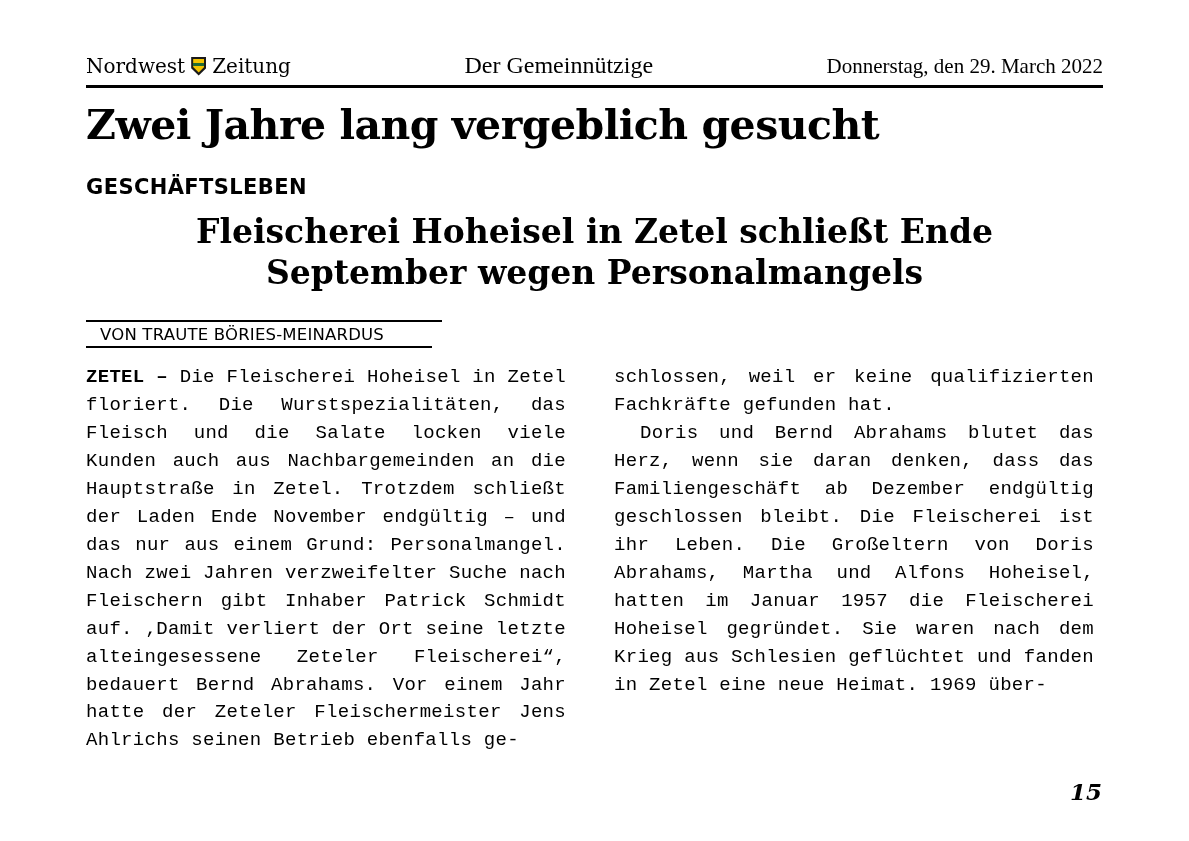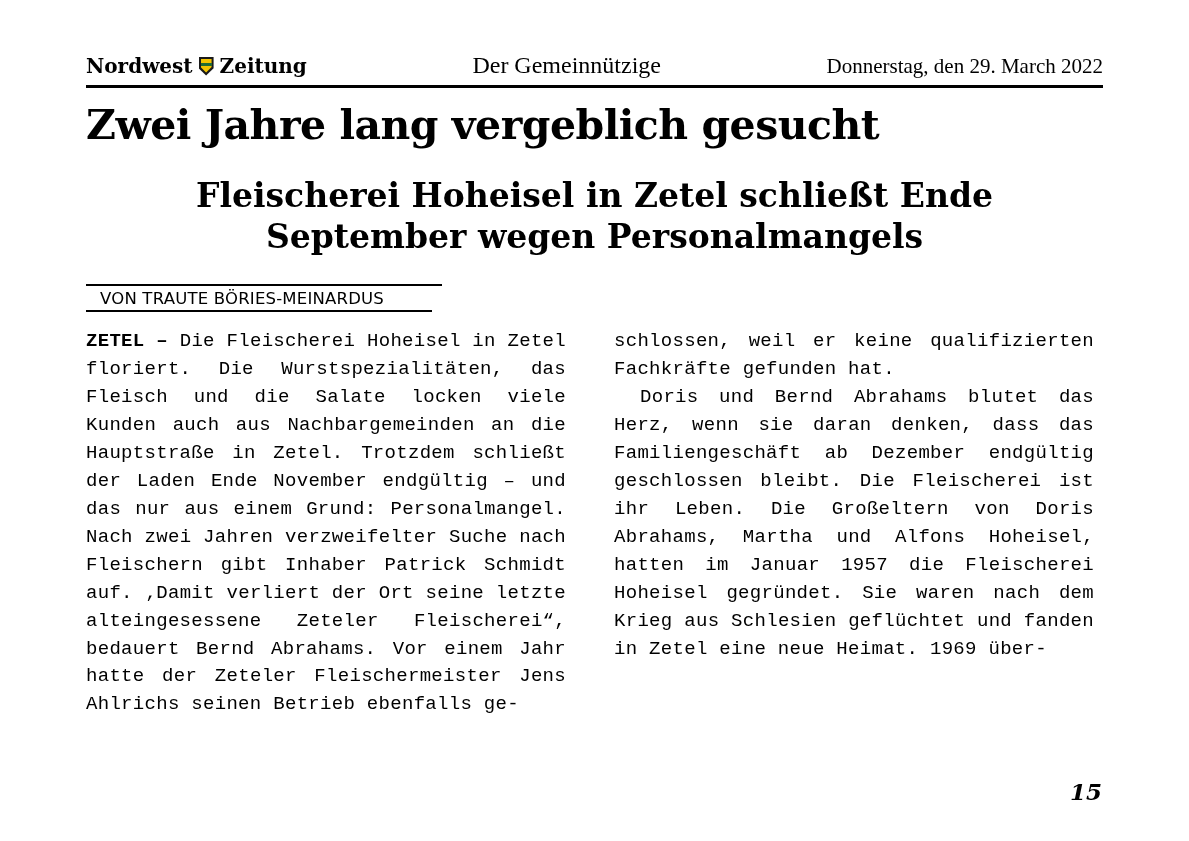--- a/index.html
+++ b/index.html
@@ -25,21 +25,21 @@
   
   .masthead {
     display: flex;
     align-items: baseline;
     justify-content: space-between;
     font-size: 21px;
     padding-bottom: 4px;
   }
   .masthead-left {
     font-family: "DejaVu Serif", serif;
-    font-weight: bold;
+    font-weight: normal;
     font-size: 20px;
     letter-spacing: 0px;
     display: flex;
     align-items: center;
     gap: 4px;
     white-space: nowrap;
   }
   .crest {
     display: inline-block;
     width: 15px;
@@ -190,20 +190,21 @@
       </span>
       <span>Zeitung</span>
     </div>
     <div class="masthead-center">Der Gemeinnützige</div>
     <div class="masthead-right">Donnerstag, den 29. March 2022</div>
   </div>
   <div class="rule-thick"></div>
 
   <h1 class="kicker-head">Zwei Jahre lang vergeblich gesucht</h1>
 
+  <div class="section-label">GESCHÄFTSLEBEN</div>
 
   <h2 class="subhead">Fleischerei Hoheisel in Zetel schließt Ende September wegen Personalmangels</h2>
 
   <div class="byline-wrap">
     <div class="byline-rule-top"></div>
     <div class="byline">VON TRAUTE BÖRIES-MEINARDUS</div>
     <div class="byline-rule-bottom"></div>
   </div>
 
   <div class="columns">

